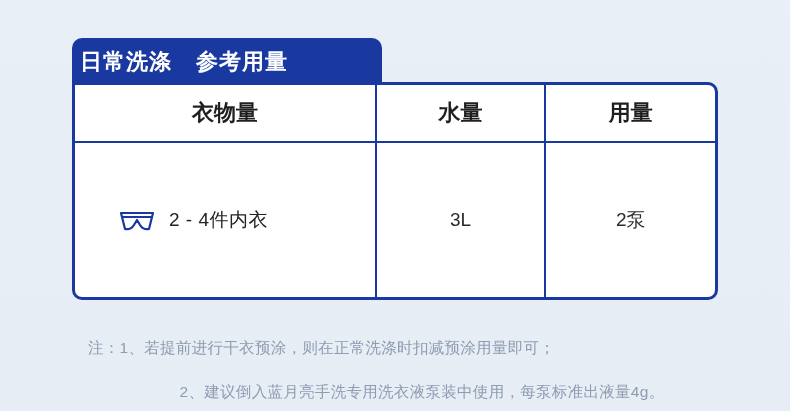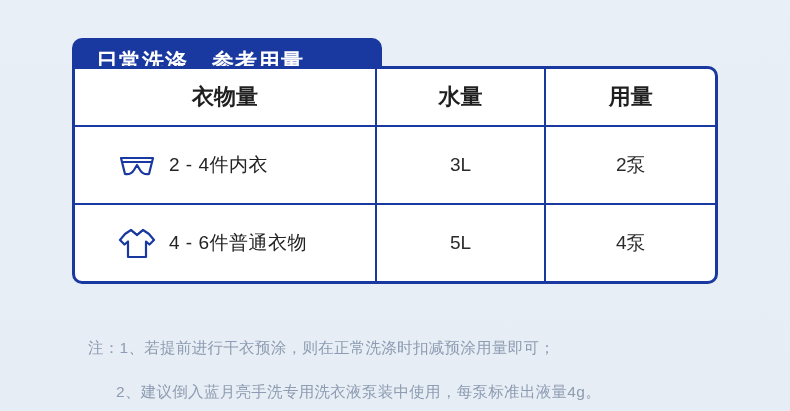--- a/index.html
+++ b/index.html
@@ -33,40 +33,40 @@
     position: absolute;
     left: 0;
     top: 0;
     width: 310px;
     height: 48px;
     background: #1a39a0;
     border-radius: 10px 10px 0 0;
     box-sizing: border-box;
     display: flex;
     align-items: center;
-    padding-left: 24px;
+    padding-left: 8px;
   }
   .title-tab .t1 {
     color: #ffffff;
     font-size: 22px;
     font-weight: bold;
     letter-spacing: 1px;
   }
   .title-tab .t2 {
     color: #ffffff;
     font-size: 22px;
     font-weight: bold;
     letter-spacing: 1px;
     margin-left: 24px;
   }
 
   .table-box {
     position: absolute;
     left: 0;
-    top: 28px;
+    top: 44px;
     width: 646px;
     height: 218px;
     border: 3px solid #1a39a0;
     border-radius: 0 10px 10px 10px;
     box-sizing: border-box;
     background: #ffffff;
     overflow: hidden;
   }
 
   .table {
@@ -135,20 +135,21 @@
   .note-line {
     color: #8d9cb2;
     font-size: 15.5px;
     line-height: 28px;
     letter-spacing: 0.3px;
     white-space: nowrap;
     margin-top: 16px;
   }
   .note-line.indent {
     padding-left: 28px;
+    text-align: center;
   }
 </style>
 </head>
 <body>
 
 <div class="page">
 
   <div class="card">
 
     <div class="title-tab">
@@ -182,35 +183,20 @@
                   </svg>
                 </span>
                 <span class="row-label">2 - 4件内衣</span>
               </span>
             </td>
             <td class="sep-l">3L</td>
             <td class="sep-l">2泵</td>
           </tr>
 
 
-          <tr>
-            <td class="first">
-              <span class="row-inner">
-                <span class="icon">
-                  <svg width="44" height="36" viewBox="0 0 44 36">
-                    <path d="M16 5 L10 9 L5 15 L9.5 19.5 L13 16.5 V32 H31 V16.5 L34.5 19.5 L39 15 L34 9 L28 5 L22 10 Z" fill="none" stroke="#1a39a0" stroke-width="2.2" stroke-linejoin="round"></path>
-                    <path d="M16 5 L22 10 L28 5" fill="none" stroke="#1a39a0" stroke-width="2"></path>
-                  </svg>
-                </span>
-                <span class="row-label">4 - 6件普通衣物</span>
-              </span>
-            </td>
-            <td class="sep-l">5L</td>
-            <td class="sep-l">4泵</td>
-          </tr>
 
         </tbody>
       </table>
     </div>
   </div>
 
   <div class="notes">
     <div class="note-line">注：1、若提前进行干衣预涂，则在正常洗涤时扣减预涂用量即可；</div>
     <div class="note-line indent">2、建议倒入蓝月亮手洗专用洗衣液泵装中使用，每泵标准出液量4g。</div>
   </div>

